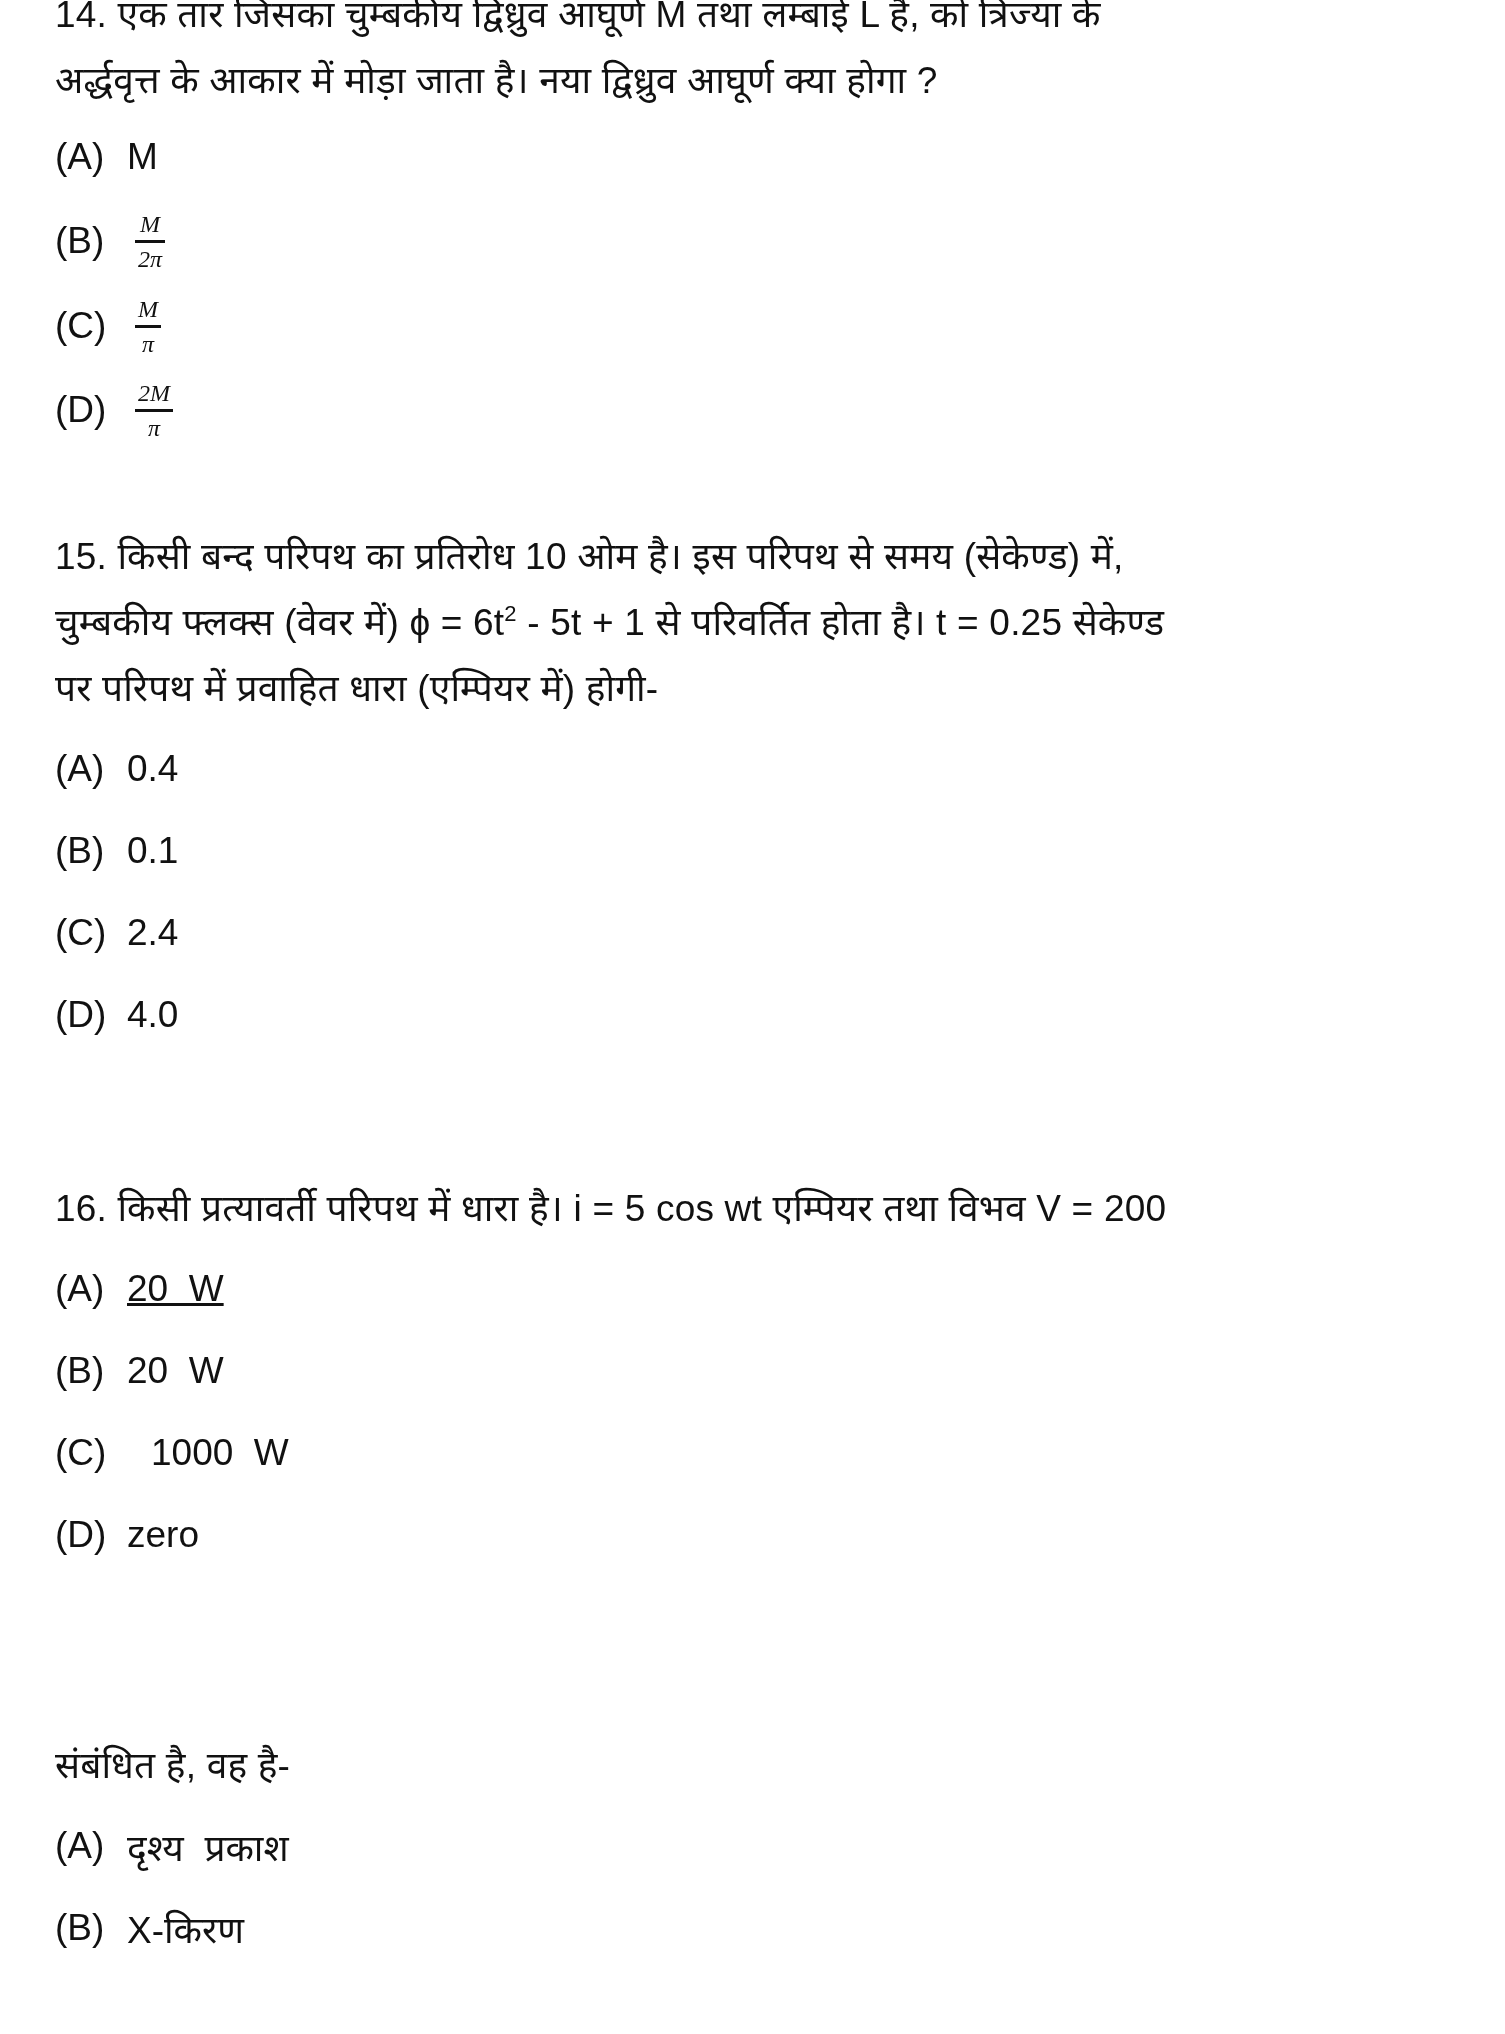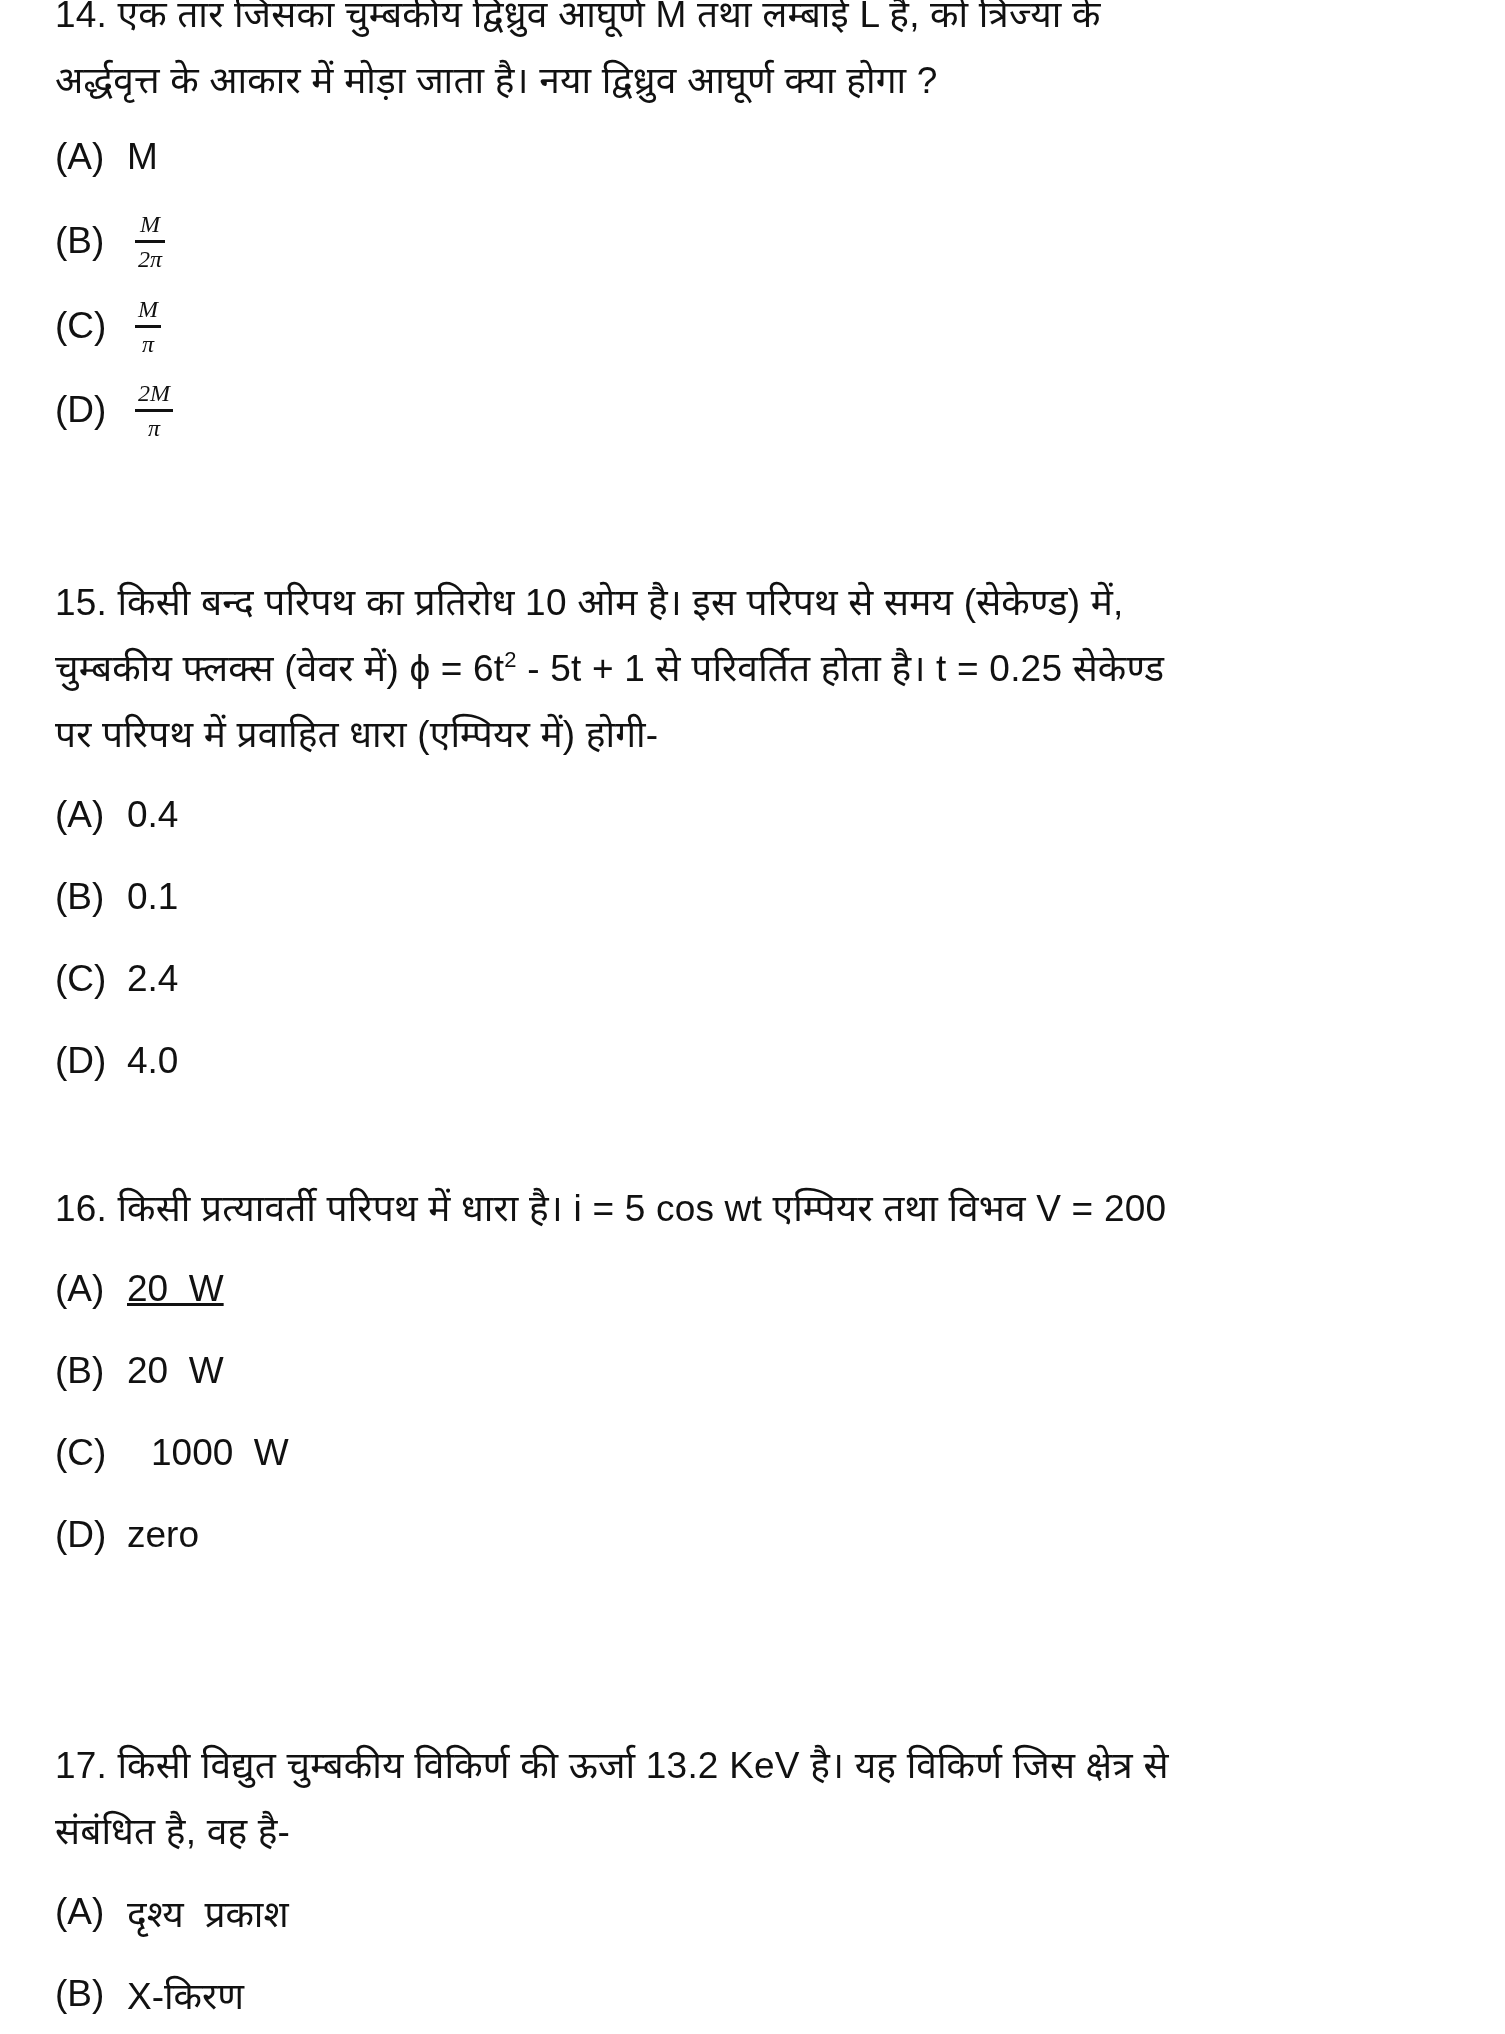--- a/index.html
+++ b/index.html
@@ -111,21 +111,21 @@
       <span class="opt-label">(D)</span>
       <span class="frac">
         <span class="num">2M</span>
         <span class="bar"></span>
         <span class="den">π</span>
       </span>
     </li>
   </ul>
 </div>
 
-<div class="question" style="top:570px;">
+<div class="question" style="top:524px;">
   <p class="q-text">
     <span class="q-line">15. किसी बन्द परिपथ का प्रतिरोध 10 ओम है। इस परिपथ से समय (सेकेण्ड) में,</span>
     <span class="q-line"><span>चुम्बकीय फ्लक्स (वेवर में) ϕ = 6t</span><sup>2</sup><span> - 5t + 1 से परिवर्तित होता है। t = 0.25 सेकेण्ड</span></span>
     <span class="q-line">पर परिपथ में प्रवाहित धारा (एम्पियर में) होगी-</span>
   </p>
   <ul class="options" style="margin-top:6px;">
     <li class="option">
       <span class="opt-label">(A)</span>
       <span class="opt-value">0.4</span>
     </li>
@@ -163,21 +163,20 @@
     </li>
     <li class="option">
       <span class="opt-label">(D)</span>
       <span class="opt-value">zero</span>
     </li>
   </ul>
 </div>
 
 <div class="question" style="top:1733px;">
   <p class="q-text">
-    <span class="q-line">17. किसी विद्युत चुम्बकीय विकिर्ण की ऊर्जा 13.2 KeV है। यह विकिर्ण जिस क्षेत्र से</span>
     <span class="q-line">संबंधित है, वह है-</span>
   </p>
   <ul class="options" style="margin-top:6px;">
     <li class="option">
       <span class="opt-label">(A)</span>
       <span class="opt-value" style="white-space:pre;">दृश्य  प्रकाश</span>
     </li>
     <li class="option">
       <span class="opt-label">(B)</span>
       <span class="opt-value">X-किरण</span>

